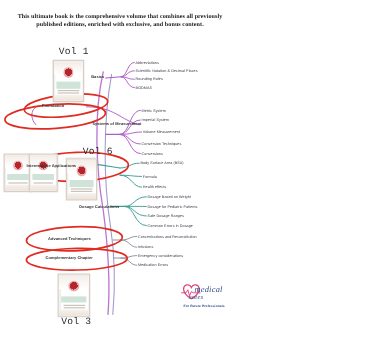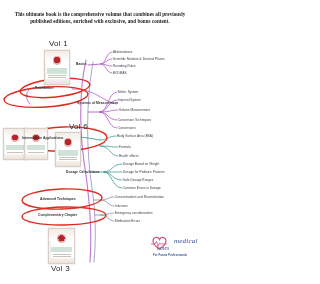--- a/index.html
+++ b/index.html
@@ -15,21 +15,21 @@
   .headline{
     position:absolute;left:14px;top:11px;width:172px;
     text-align:center;
     font-family:"Liberation Serif", serif;
     font-size:5.1px;line-height:7.2px;
     font-weight:bold;color:#1b1b1b;
     letter-spacing:.05px;
   }
   .vol-label{
     position:absolute;
-    font-family:Liberation Sans, sans-serif;
+    font-family:Liberation Mono, monospace;
     font-size:8px;color:#2b2b2b;
     letter-spacing:.2px;
   }
   #vol1-label{left:49px;top:39px;}
   #vol2-label{left:69px;top:122px;}
   #vol3-label{left:51px;top:264px;}
 
   
   .book{
     position:absolute;
@@ -74,21 +74,21 @@
     position:absolute;
     font-family:"Liberation Sans", sans-serif;
     font-size:3.1px;
     color:#3a3a46;white-space:nowrap;
     letter-spacing:.05px;
   }
 
   
   #logo{position:absolute;left:146px;top:231px;width:48px;height:34px;}
   #logo .logo-word{
-    position:absolute;left:28px;top:6px;
+    position:absolute;left:16px;top:6px;
     font-family:"Liberation Serif", serif;
     font-style:italic;font-size:7px;color:#2d4a8a;
     letter-spacing:.2px;
   }
   #logo .logo-sub{
     position:absolute;left:11px;top:14px;
     font-family:"Liberation Serif", serif;
     font-style:italic;font-size:5.4px;color:#2d4a8a;
     letter-spacing:.2px;
   }

